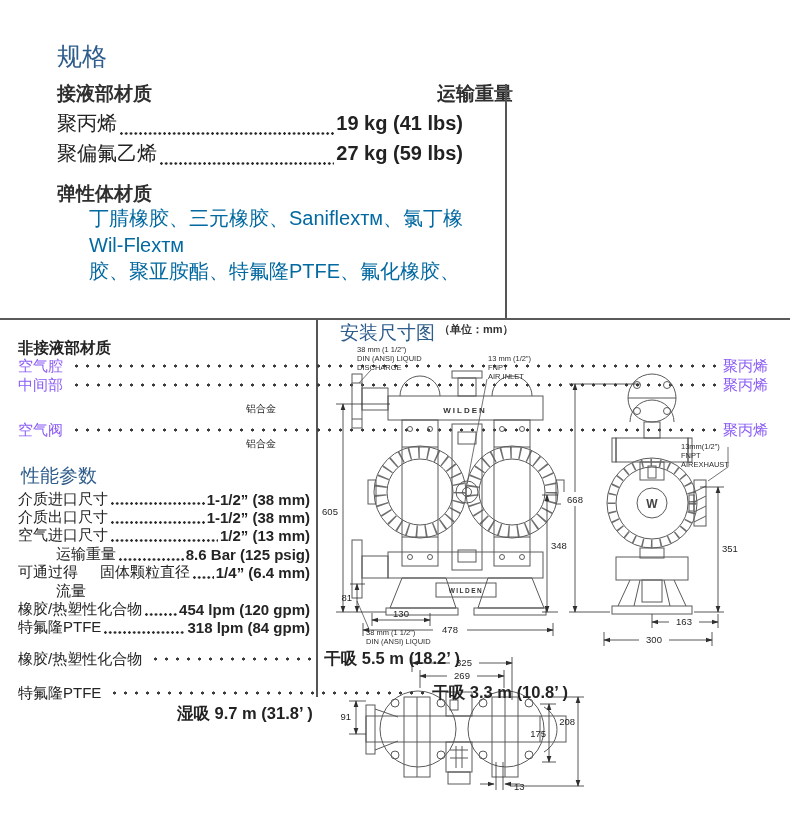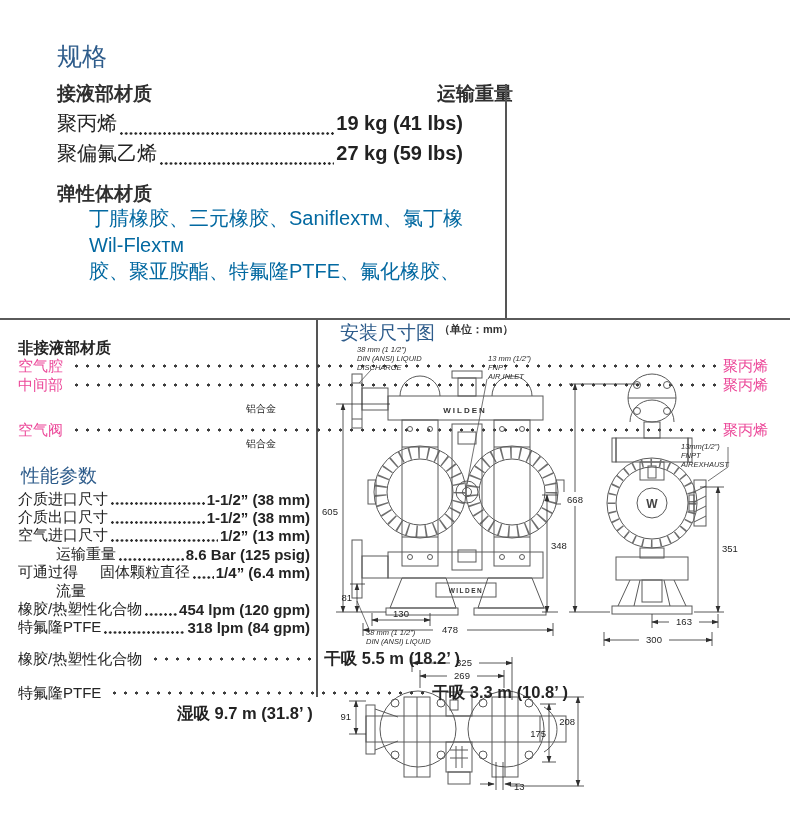--- a/index.html
+++ b/index.html
@@ -15,33 +15,33 @@
   .big { font-size:20px; line-height:30px; }
   .body20 { font-size:20px; line-height:26.5px; color:#0369a1;margin-left:32px; }
   .val { font-weight:600; white-space:nowrap; }
   .lead-dense { flex:1; align-self:flex-end; height:7px; margin:0 2px 3px 2px;
     background-image:radial-gradient(circle, #2a2a2a 1.05px, rgba(255,255,255,0) 1.5px);
     background-size:4.8px 7px; background-repeat:repeat-x; background-position:0 2px; }
   .lead-sparse { flex:1; align-self:stretch; margin:0 6px;
     background-image:radial-gradient(circle, #3a3a3a 1.35px, rgba(255,255,255,0) 1.8px);
     background-size:11px 100%; background-repeat:repeat-x; background-position:2px center; }
   .nw-head { font-size:15.5px; font-weight:700; color:#242424; }
-  .nw-row { height:18px; font-size:15px; color:#ec4899; }
+  .nw-row { height:18px; font-size:15px; color:#8b5cf6; }
   .alu { font-size:10px; color:#242424; }
   .perf { width:292px; }
   .prow { display:flex; align-items:center; height:18.4px; font-size:15px; color:#242424; }
   .prow .ind { padding-left:38px; }
   .pv { font-weight:600; white-space:nowrap; }
   .suct { height:18px; font-size:15px; color:#242424; }
   .sv { font-size:16.5px; font-weight:600; white-space:nowrap; }
   .vline { width:2px; background:#555; }
   .hline { height:2px; background:#5a5a5a; }
   .dg-title-wrap { display:flex; align-items:flex-start; gap:4px; }
   .dg-unit { font-size:11px; color:#333; font-weight:600; }
-  .plabel { font-size:7.5px; line-height:9px; color:#2c2c2c; white-space:nowrap; z-index:4;font-style:italic; }
+  .plabel { font-size:7.5px; line-height:9px; color:#2c2c2c; white-space:nowrap; z-index:4; }
   .z3 { z-index:3; }
   svg text { font-family:"Liberation Sans", sans-serif; }
 </style>
 </head>
 <body>
 
 <div id="page">
 
   <div class="abs" style="left:57px; top:40px; width:456px;">
     <div class="h1">规格</div>

